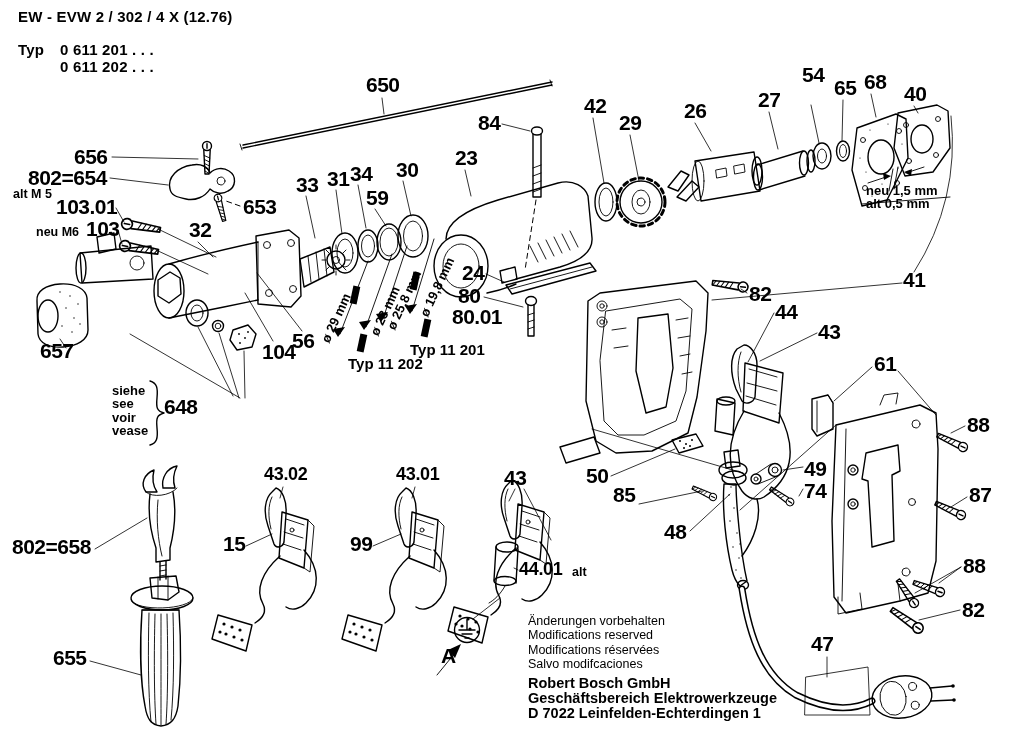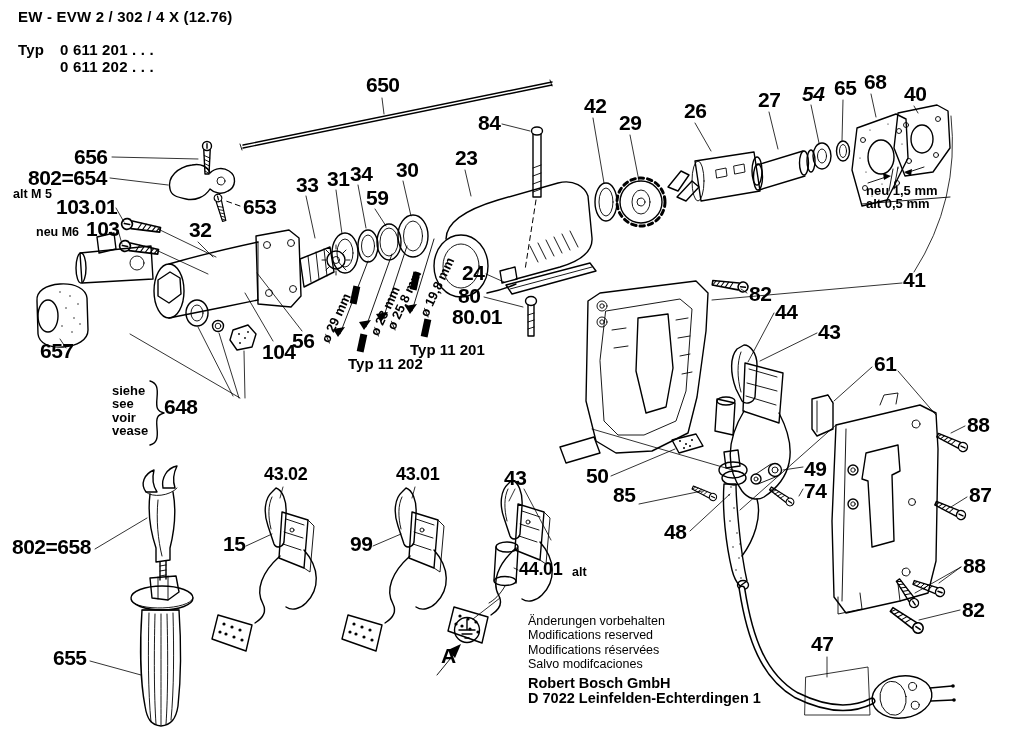--- a/index.html
+++ b/index.html
@@ -427,21 +427,21 @@
       <div class="plabel lg" style="left: 327px; top: 168px;">31</div>
       <div class="plabel lg" style="left: 350px; top: 163px;">34</div>
       <div class="plabel lg" style="left: 366px; top: 187px;">59</div>
       <div class="plabel lg" style="left: 396px; top: 159px;">30</div>
       <div class="plabel lg" style="left: 455px; top: 147px;">23</div>
       <div class="plabel lg" style="left: 478px; top: 112px;">84</div>
       <div class="plabel lg" style="left: 584px; top: 95px;">42</div>
       <div class="plabel lg" style="left: 619px; top: 112px;">29</div>
       <div class="plabel lg" style="left: 684px; top: 100px;">26</div>
       <div class="plabel lg" style="left: 758px; top: 89px;">27</div>
-      <div class="plabel lg" style="left: 802px; top: 83px; font-style: italic;">54</div>
+      <div class="plabel lg" style="left: 802px; top: 64px;">54</div>
       <div class="plabel lg" style="left: 834px; top: 77px;">65</div>
       <div class="plabel lg" style="left: 864px; top: 71px;">68</div>
       <div class="plabel lg" style="left: 904px; top: 83px;">40</div>
       <div class="plabel lg" style="left: 462px; top: 262px;">24</div>
       <div class="plabel lg" style="left: 458px; top: 285px;">80</div>
       <div class="plabel lg" style="left: 452px; top: 306px;">80.01</div>
       <div class="plabel lg" style="left: 292px; top: 330px;">56</div>
       <div class="plabel lg" style="left: 262px; top: 341px;">104</div>
       <div class="plabel lg" style="left: 40px; top: 340px;">657</div>
       <div class="plabel lg" style="left: 164px; top: 396px;">648</div>
@@ -489,15 +489,16 @@
       <div class="dia" style="left: 437px; top: 287px;">ø 19,8 mm</div>
     </div>
   <div id="mods-block">
       <div>Änderungen vorbehalten</div>
       <div>Modifications reserved</div>
       <div>Modifications réservées</div>
       <div>Salvo modifcaciones</div>
     </div>
   <div id="company-block">
       <div>Robert Bosch GmbH</div>
+      <div>Geschäftsbereich Elektrowerkzeuge</div>
       <div>D 7022 Leinfelden-Echterdingen 1</div>
     </div>
 </div>
 
 </body></html>

